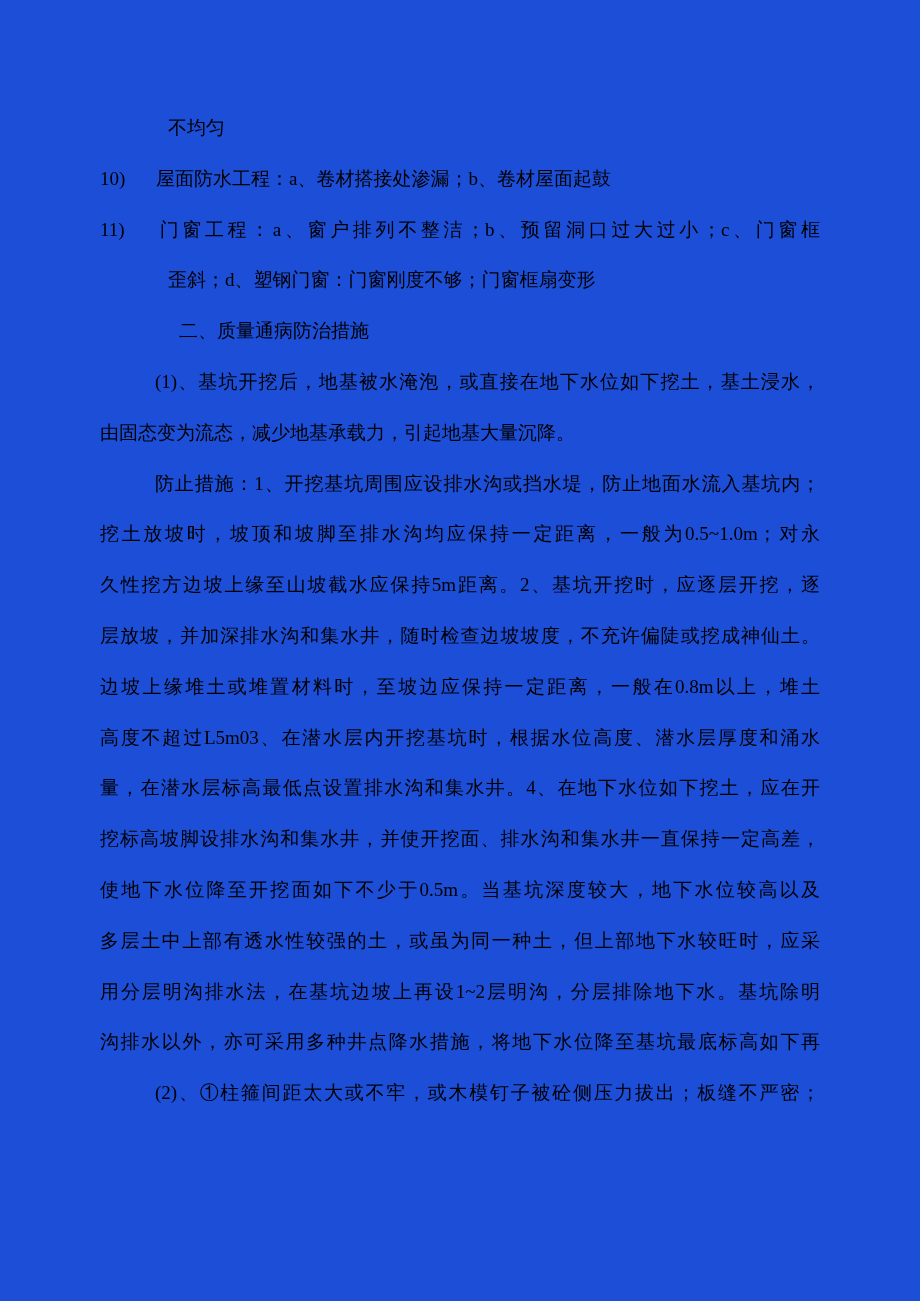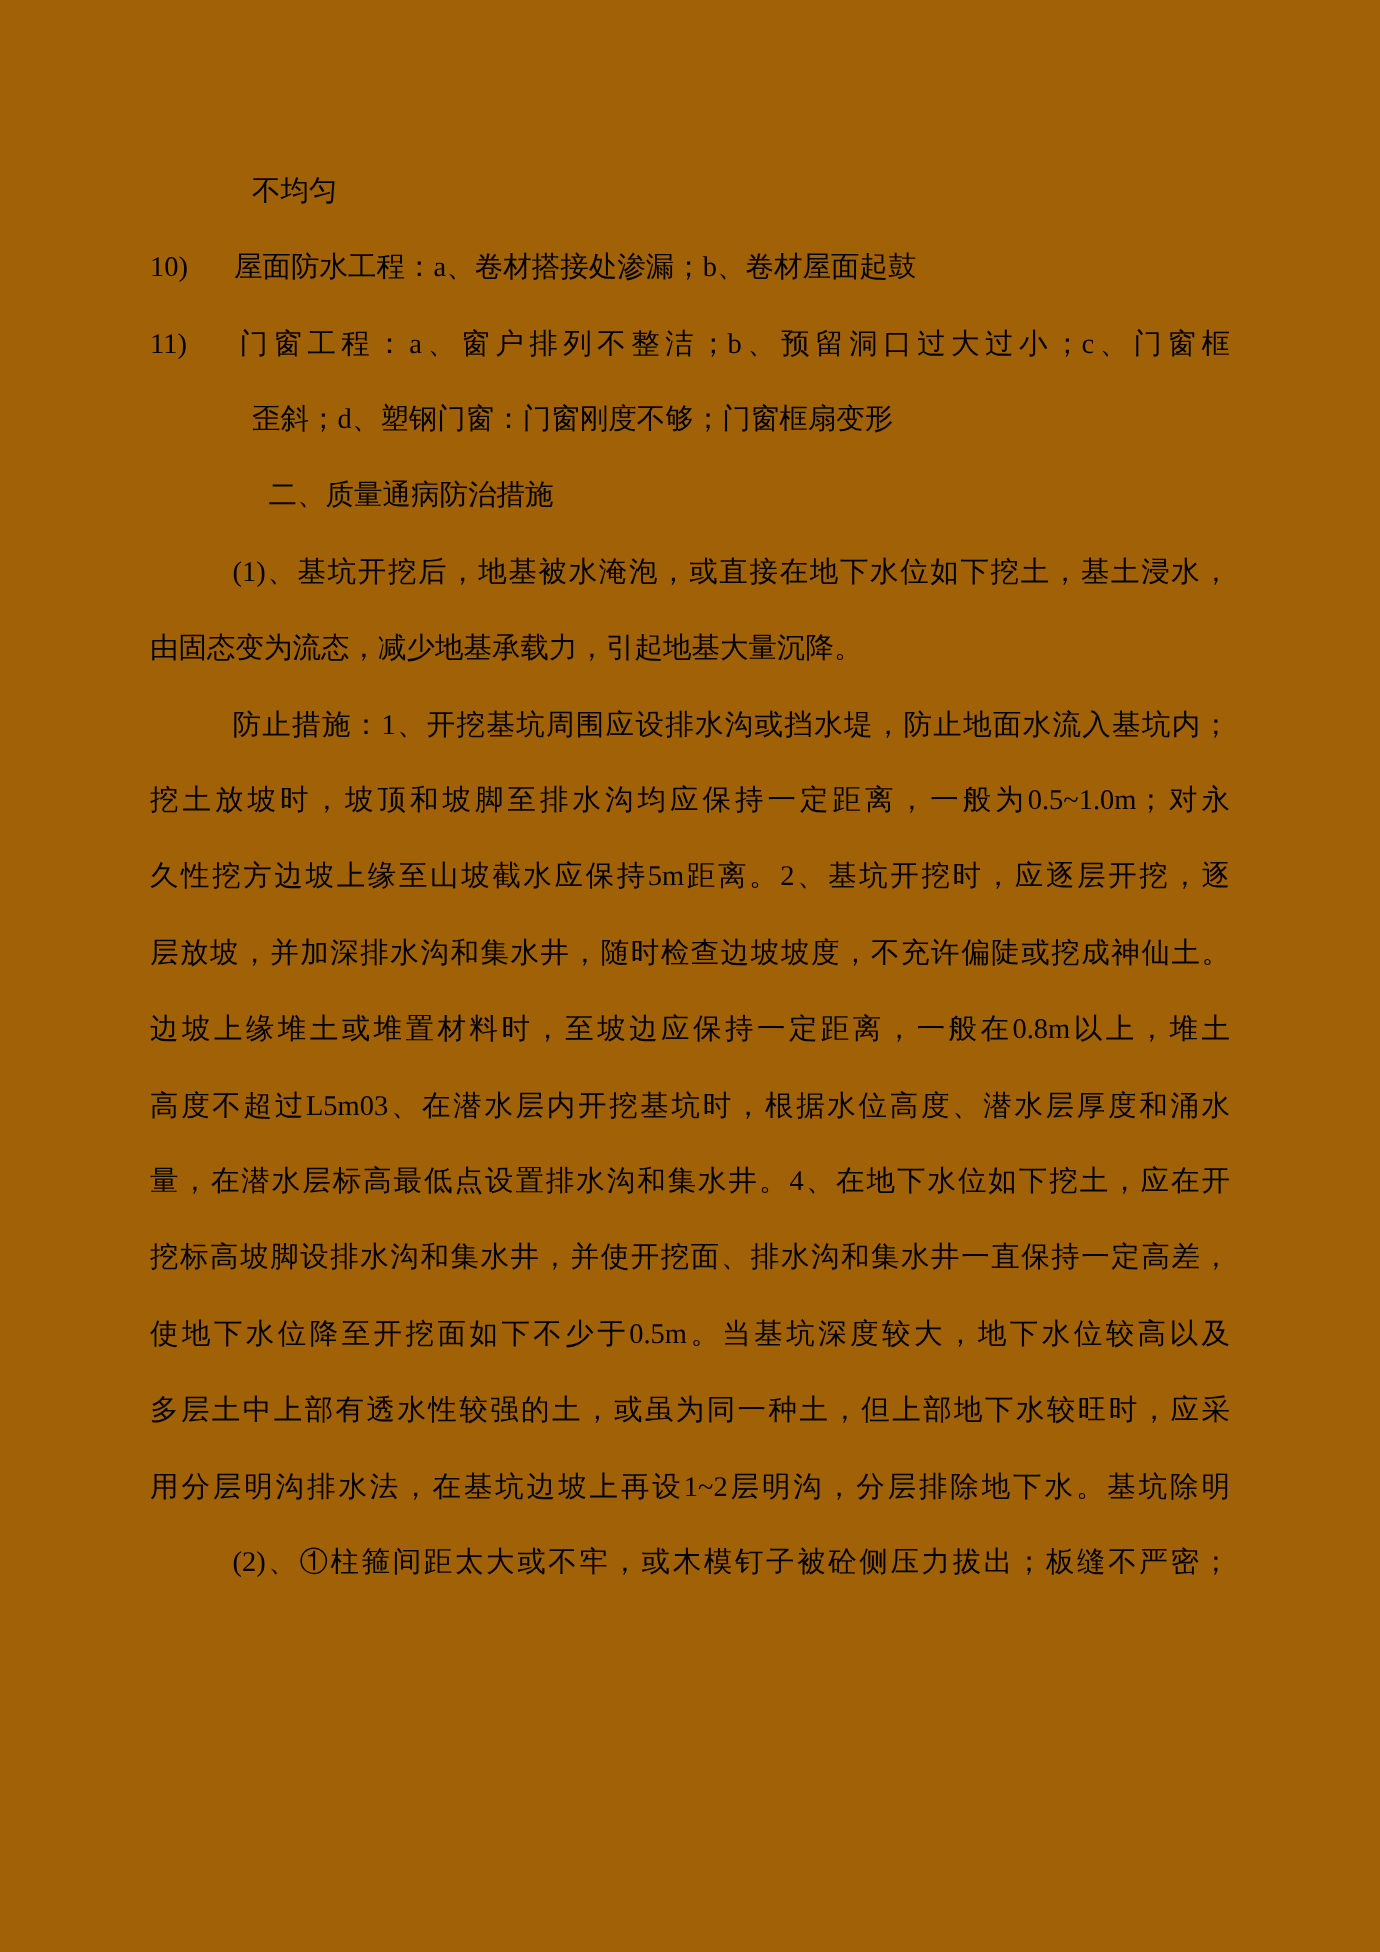--- a/index.html
+++ b/index.html
@@ -2,21 +2,21 @@
 <html><head>
 <meta charset="utf-8">
 <style>
   * { margin: 0; padding: 0; box-sizing: border-box; }
   html, body { background: #ffffff; }
   .page {
     position: relative;
     width: 920px;
     height: 1301px;
     margin: 0 auto;
-    background: #a16207;
+    background: #1d4ed8;
     color: #000000;
     font-family: "Liberation Serif", "DejaVu Serif", serif;
     font-size: 19px;
     padding: 103px 100px 0 100px;
     overflow: hidden;
   }
   .line {
     line-height: 50.8px;
     height: 50.8px;
     overflow: hidden;
@@ -76,17 +76,18 @@
   <div class="line just">量，在潜水层标高最低点设置排水沟和集水井。4、在地下水位如下挖土，应在开</div>
 
   <div class="line just">挖标高坡脚设排水沟和集水井，并使开挖面、排水沟和集水井一直保持一定高差，</div>
 
   <div class="line just">使地下水位降至开挖面如下不少于0.5m。当基坑深度较大，地下水位较高以及</div>
 
   <div class="line just">多层土中上部有透水性较强的土，或虽为同一种土，但上部地下水较旺时，应采</div>
 
   <div class="line just">用分层明沟排水法，在基坑边坡上再设1~2层明沟，分层排除地下水。基坑除明</div>
 
+  <div class="line just">沟排水以外，亦可采用多种井点降水措施，将地下水位降至基坑最底标高如下再</div>
 
 
   <div class="line ind-first just">(2)、①柱箍间距太大或不牢，或木模钉子被砼侧压力拔出；板缝不严密；</div>
 
 </div>
 
 </body></html>

